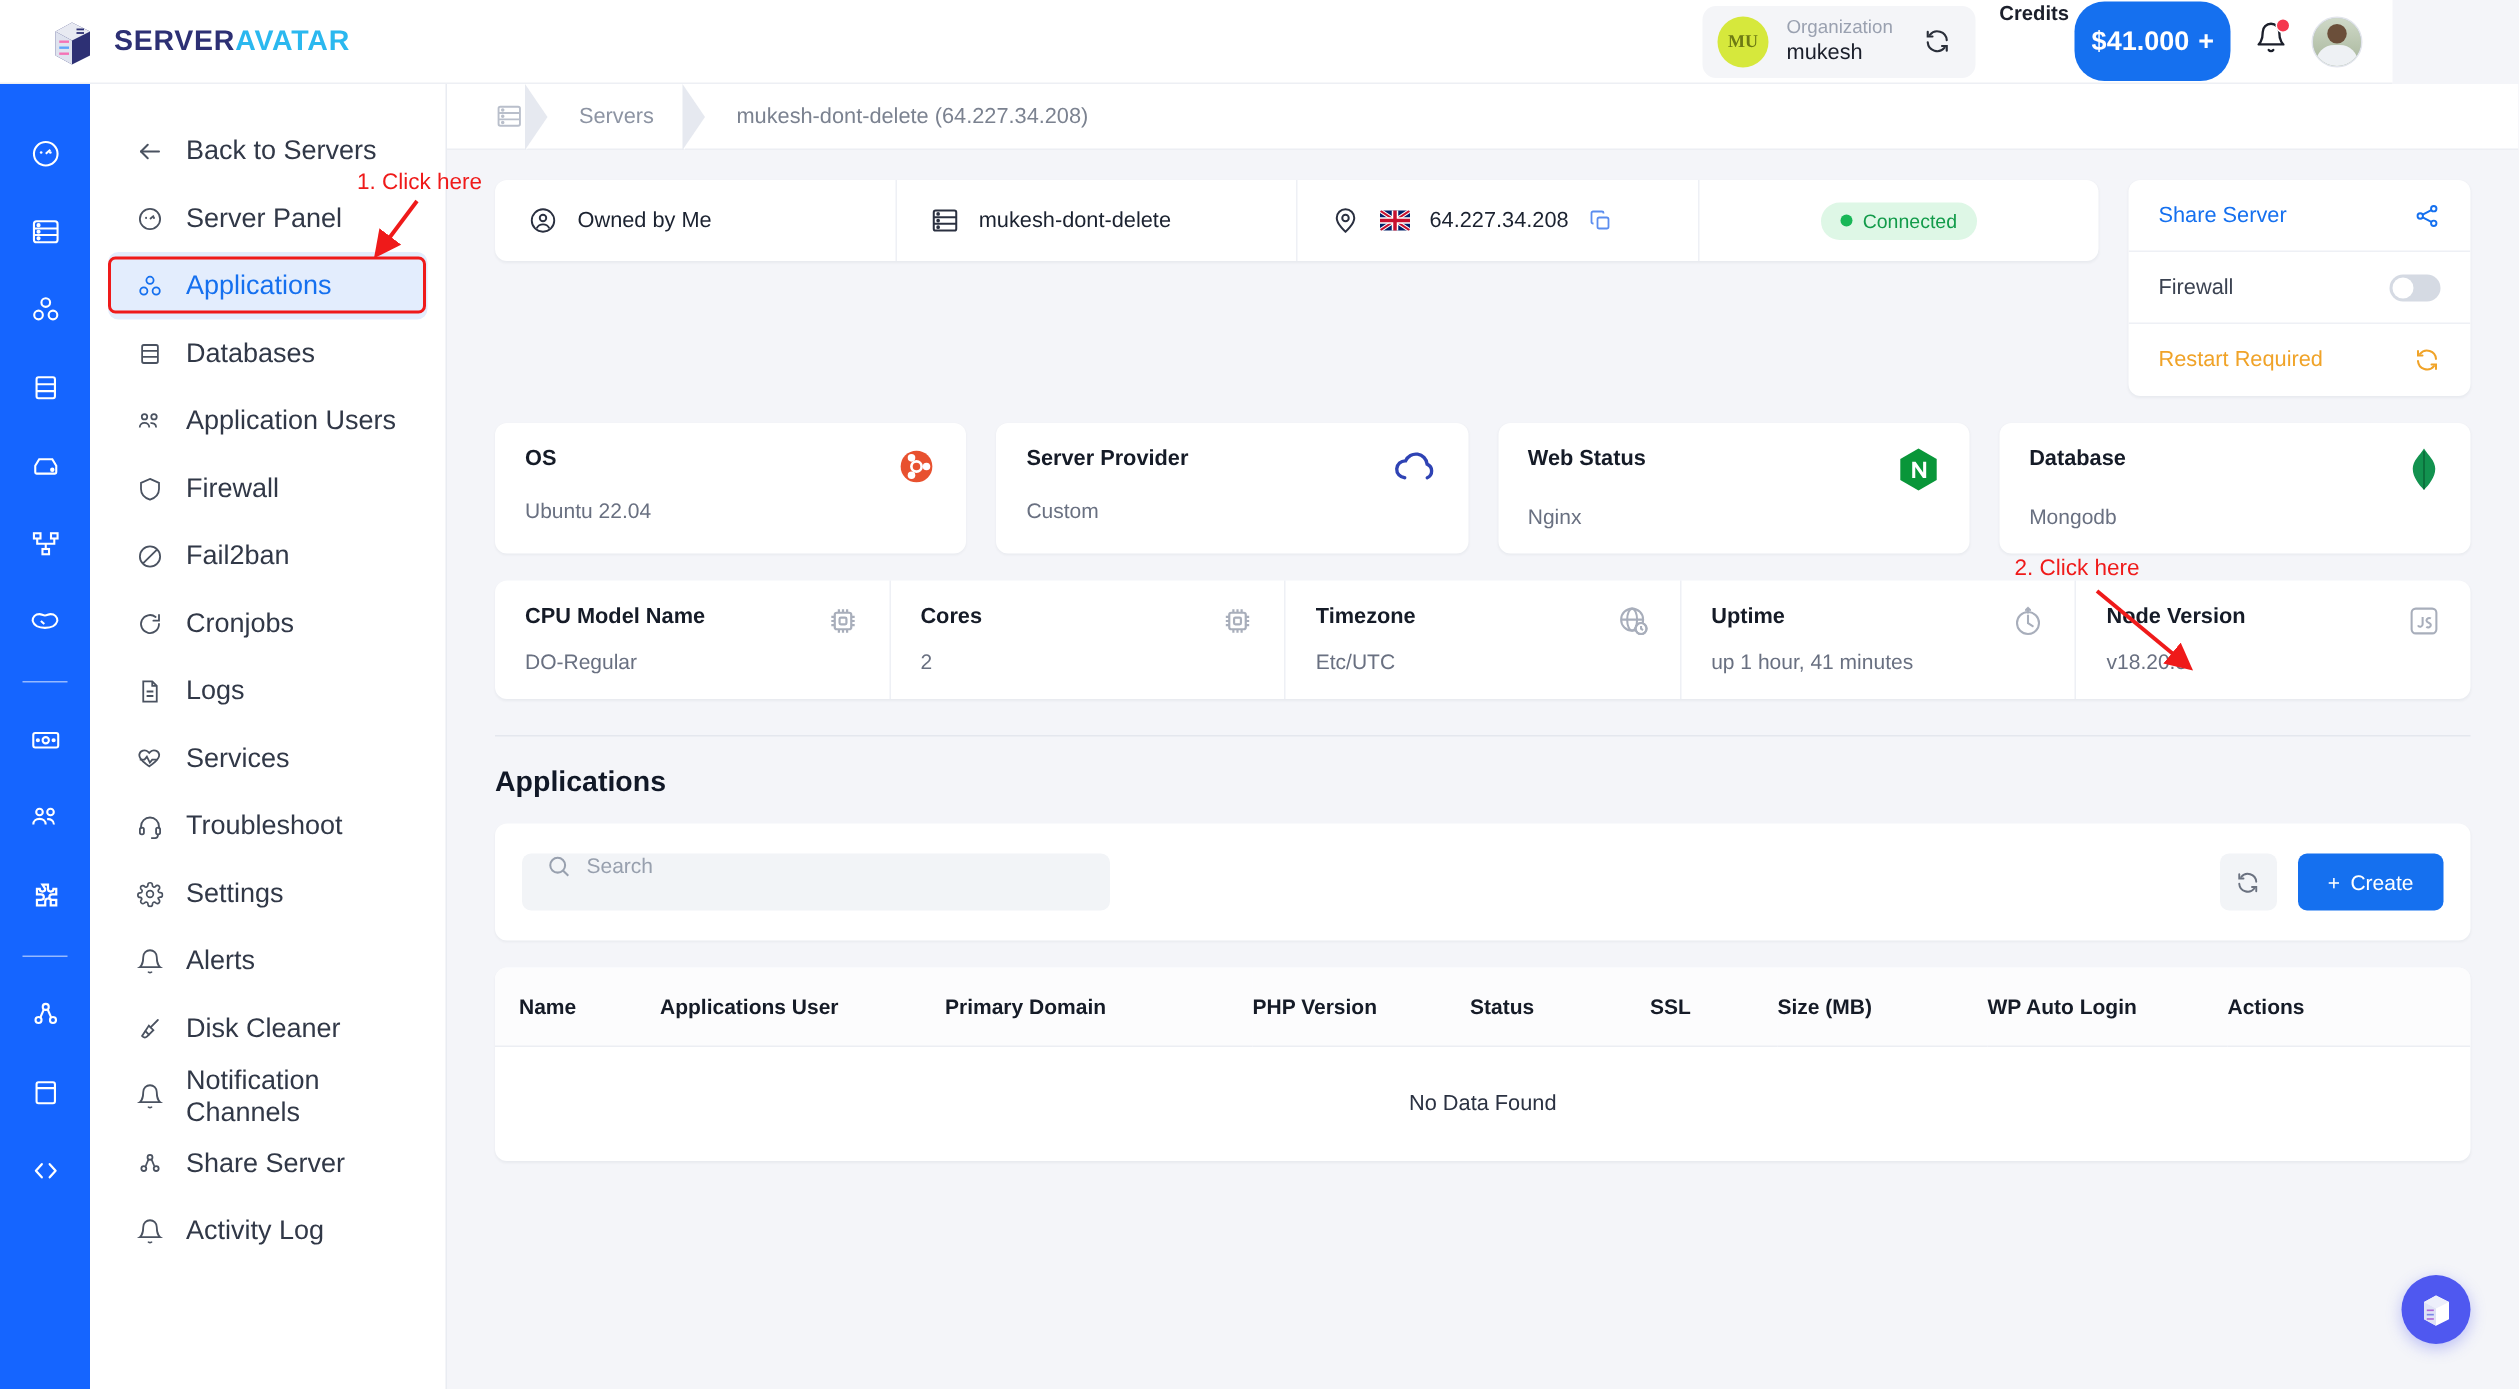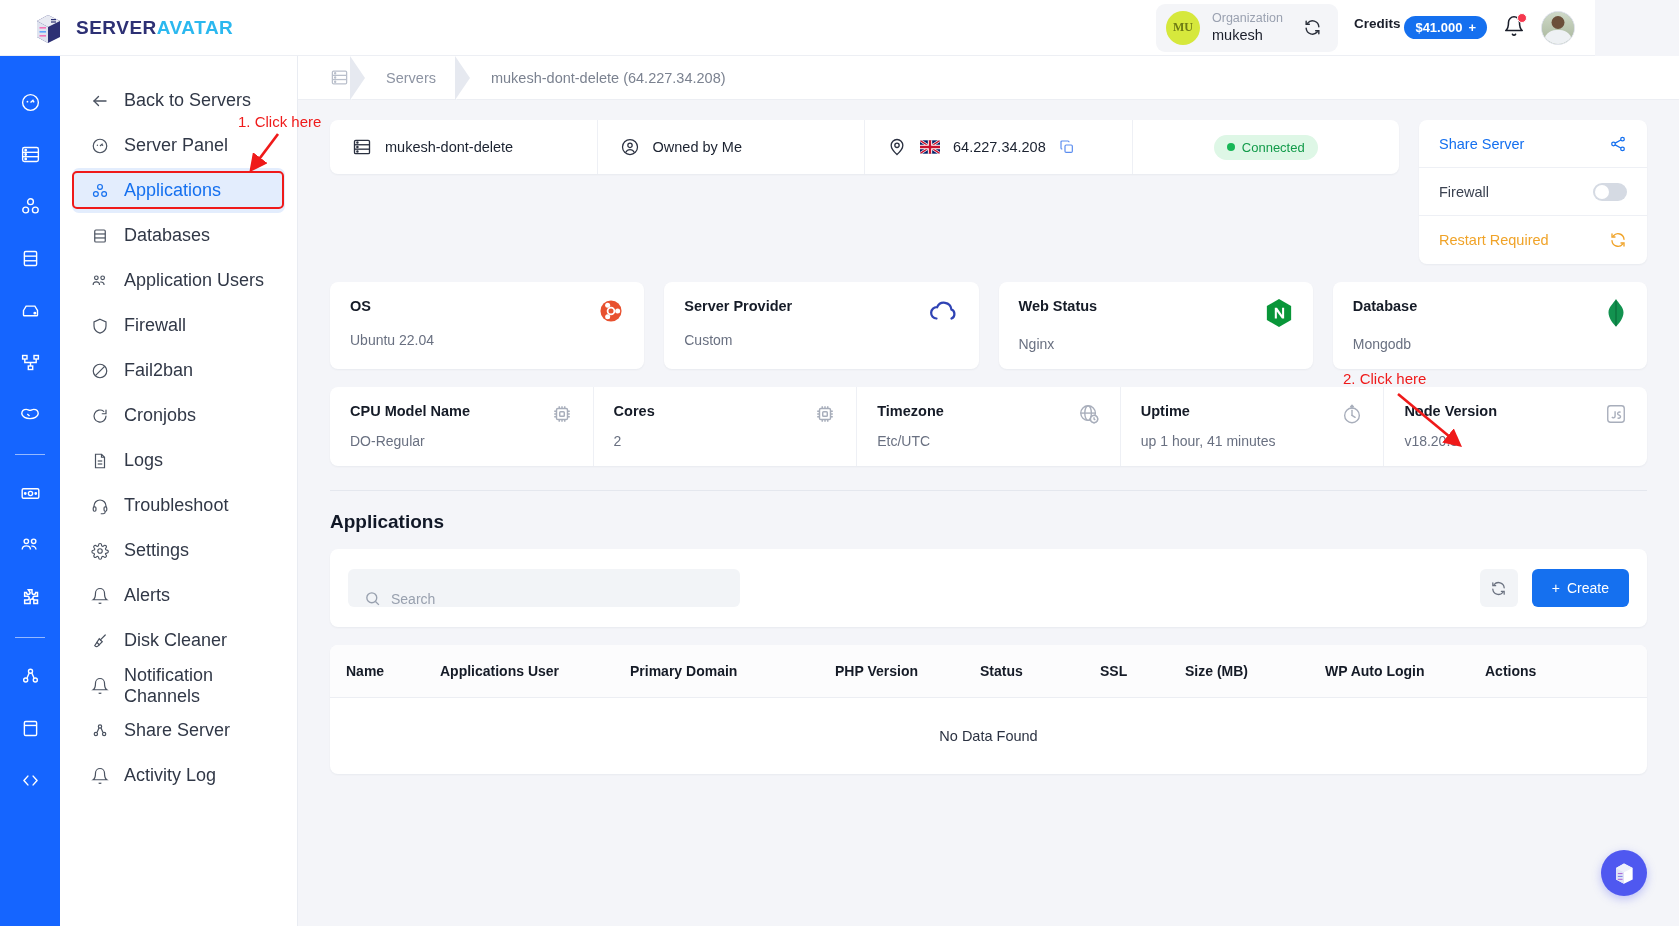--- a/index.html
+++ b/index.html
@@ -35,21 +35,21 @@
   }
   .org-txt { line-height: 1.25; }
   .org-label { font-size: 12.5px; color: #9aa1b0; }
   .org-name { font-size: 14.5px; color: #1b1f2b; font-weight: 500; }
   .org-sync { margin-left: 8px; cursor: pointer; color: #2a2f3a; display: flex; }
 
   .credits { display: flex; flex-direction: row; align-items: flex-start; gap: 4px; }
   .credits-label { font-size: 13.5px; font-weight: 700; color: #1b1f2b; }
   .credits-pill {
     background: #1570ef; color: #fff; border-radius: 20px;
-    font-size: 13px; font-weight: 600; padding: 4px 11px;
+    font-size: 18px; font-weight: 600; padding: 16px 11px;
     display: flex; align-items: center; gap: 6px; cursor: pointer; border: none;
   }
   .bell-wrap { position: relative; cursor: pointer; }
   .bell-dot {
     position: absolute; right: -2px; top: -2px; width: 10px; height: 10px;
     border-radius: 50%; background: #f5384e; border: 1.5px solid #fff;
   }
   .me-av {
     width: 34px; height: 34px; border-radius: 50%; overflow: hidden;
     border: 1px solid #e2e5ec; background: #b9c2cf; cursor: pointer;
@@ -186,21 +186,21 @@
   
   .sec-div { border-top: 1px solid #e4e7ee; margin: 24px 0 0; }
   .sec-title { font-size: 19px; font-weight: 600; color: #111827; margin: 20px 0 16px; }
 
   .panel {
     background: #fff; border-radius: 8px; padding: 20px 18px;
     display: flex; align-items: center; box-shadow: 0 1px 2px rgba(20,30,60,.05);
   }
   .search-wrap {
     width: 392px; height: 38px; background: #f2f4f7; border-radius: 6px;
-    display: flex; align-items: flex-end; gap: 10px; padding: 0 16px;
+    display: flex; align-items: flex-start; gap: 10px; padding: 0 16px;
   }
   .search-wrap .sic { color: #98a0ae; display: flex; }
   .search-wrap input {
     border: none; outline: none; background: transparent; flex: 1;
     font-size: 14px; color: #333a47; font-family: "Liberation Sans", sans-serif;
   }
   .search-wrap input::placeholder { color: #98a0ae; }
   .panel-right { margin-left: auto; display: flex; align-items: center; gap: 14px; }
   .refresh-btn {
     width: 38px; height: 38px; background: #f2f4f7; border-radius: 6px;
@@ -490,20 +490,29 @@
           <svg width="18" height="18" viewBox="0 0 24 24" fill="none" stroke="currentColor" stroke-width="1.6">
             <path d="M6 3h8l4 4v14H6Z"></path>
             <polyline points="14 3 14 7 18 7"></polyline>
             <line x1="9" y1="12" x2="15" y2="12"></line>
             <line x1="9" y1="16" x2="15" y2="16"></line>
           </svg>
         </span>
       <span>Logs</span>
     </div>
 
+    <div class="side-item">
+      <span class="si">
+          <svg width="20" height="20" viewBox="0 0 24 24" fill="none" stroke="currentColor" stroke-width="1.5">
+            <path d="M20.4 8.6a4.4 4.4 0 0 0-7.5-2.5L12 7l-.9-.9A4.4 4.4 0 0 0 3.6 8.6c0 4 5.3 7.4 8.4 9.6 3.1-2.2 8.4-5.6 8.4-9.6Z"></path>
+            <polyline points="4 12.5 8 12.5 10 10 12.5 15 14.5 12.5 19 12.5"></polyline>
+          </svg>
+        </span>
+      <span>Services</span>
+    </div>
 
     <div class="side-item">
       <span class="si">
           <svg width="18" height="18" viewBox="0 0 24 24" fill="none" stroke="currentColor" stroke-width="1.6">
             <path d="M4 14v-2a8 8 0 0 1 16 0v2"></path>
             <rect x="3" y="13" width="3.6" height="6" rx="1.6"></rect>
             <rect x="17.4" y="13" width="3.6" height="6" rx="1.6"></rect>
             <path d="M19 19v.8a2.5 2.5 0 0 1-2.5 2.5H13"></path>
           </svg>
         </span>
@@ -592,40 +601,40 @@
       <span class="crumb-sep"></span>
       <span class="crumb-txt last">mukesh-dont-delete (64.227.34.208)</span>
     </div>
 
     <div class="content">
 
       <div class="row-top">
         <div class="strip">
           <div class="strip-cell">
             <span class="ci">
+              <svg width="20" height="20" viewBox="0 0 24 24" fill="none" stroke="currentColor" stroke-width="1.5">
+                  <circle cx="12" cy="12" r="9"></circle>
+                  <circle cx="12" cy="10" r="2.6"></circle>
+                  <path d="M7 18.2a5.6 5.6 0 0 1 10 0"></path>
+                </svg>
+            </span>
+            <span>Owned by Me</span>
+          </div>
+          <div class="strip-cell">
+            <span class="ci">
               <svg width="20" height="20" viewBox="0 0 24 24" fill="none" stroke="currentColor" stroke-width="1.6">
                   <rect x="3" y="4" width="18" height="16" rx="1.5"></rect>
                   <line x1="3" y1="9.3" x2="21" y2="9.3"></line>
                   <line x1="3" y1="14.6" x2="21" y2="14.6"></line>
                   <circle cx="6.5" cy="6.7" r=".7" fill="currentColor"></circle>
                   <circle cx="6.5" cy="12" r=".7" fill="currentColor"></circle>
                   <circle cx="6.5" cy="17.3" r=".7" fill="currentColor"></circle>
                 </svg>
             </span>
             <span>mukesh-dont-delete</span>
-          </div>
-          <div class="strip-cell">
-            <span class="ci">
-              <svg width="20" height="20" viewBox="0 0 24 24" fill="none" stroke="currentColor" stroke-width="1.5">
-                  <circle cx="12" cy="12" r="9"></circle>
-                  <circle cx="12" cy="10" r="2.6"></circle>
-                  <path d="M7 18.2a5.6 5.6 0 0 1 10 0"></path>
-                </svg>
-            </span>
-            <span>Owned by Me</span>
           </div>
           <div class="strip-cell">
             <span class="ci">
               <svg width="20" height="20" viewBox="0 0 24 24" fill="none" stroke="currentColor" stroke-width="1.6">
                   <path d="M12 21s7-6 7-11a7 7 0 1 0-14 0c0 5 7 11 7 11Z"></path>
                   <circle cx="12" cy="10" r="2.6"></circle>
                 </svg>
             </span>
             <span class="flagbox">
               <svg width="20" height="14" viewBox="0 0 60 40">

